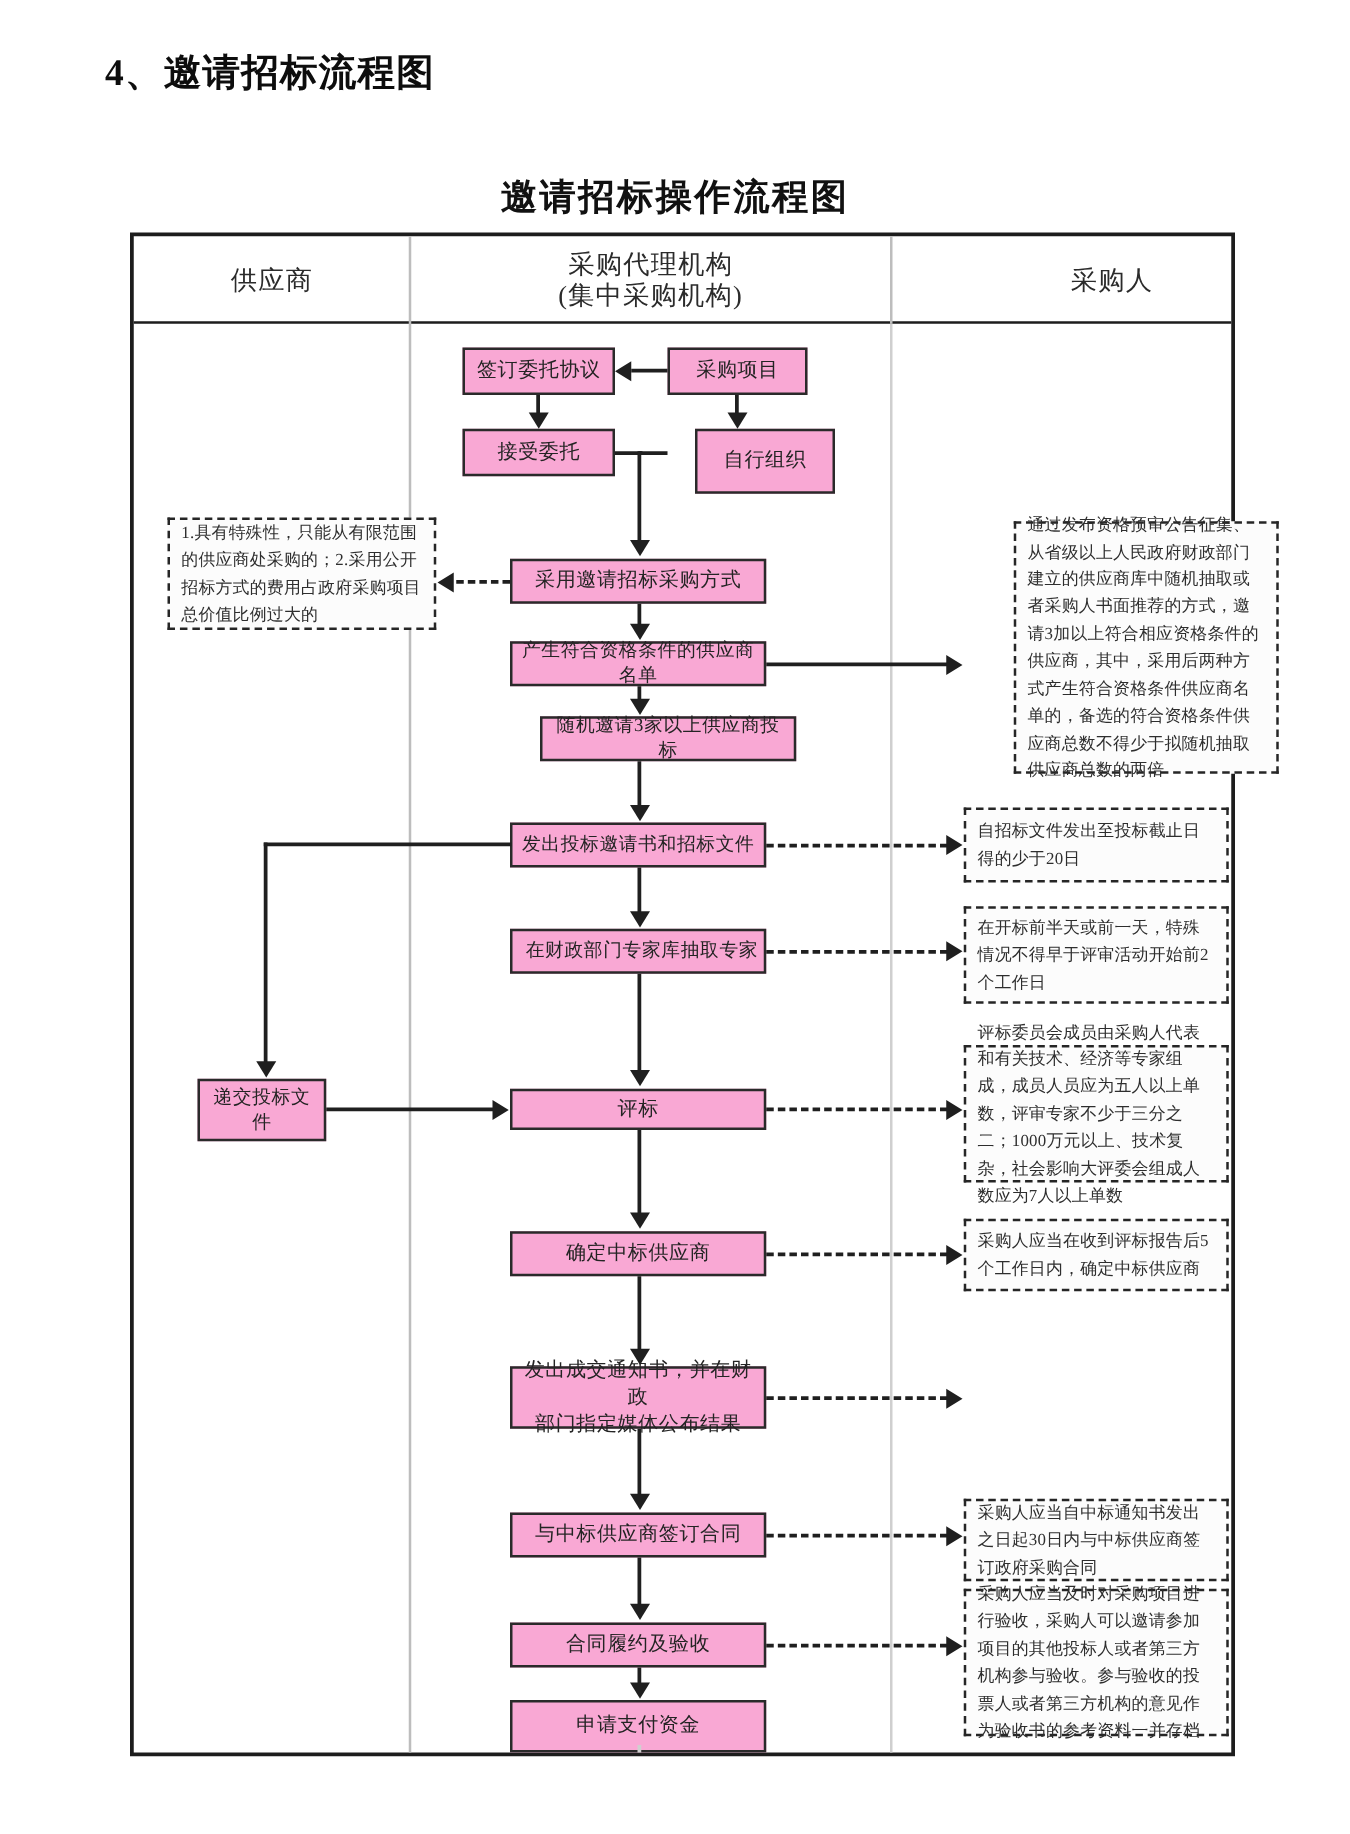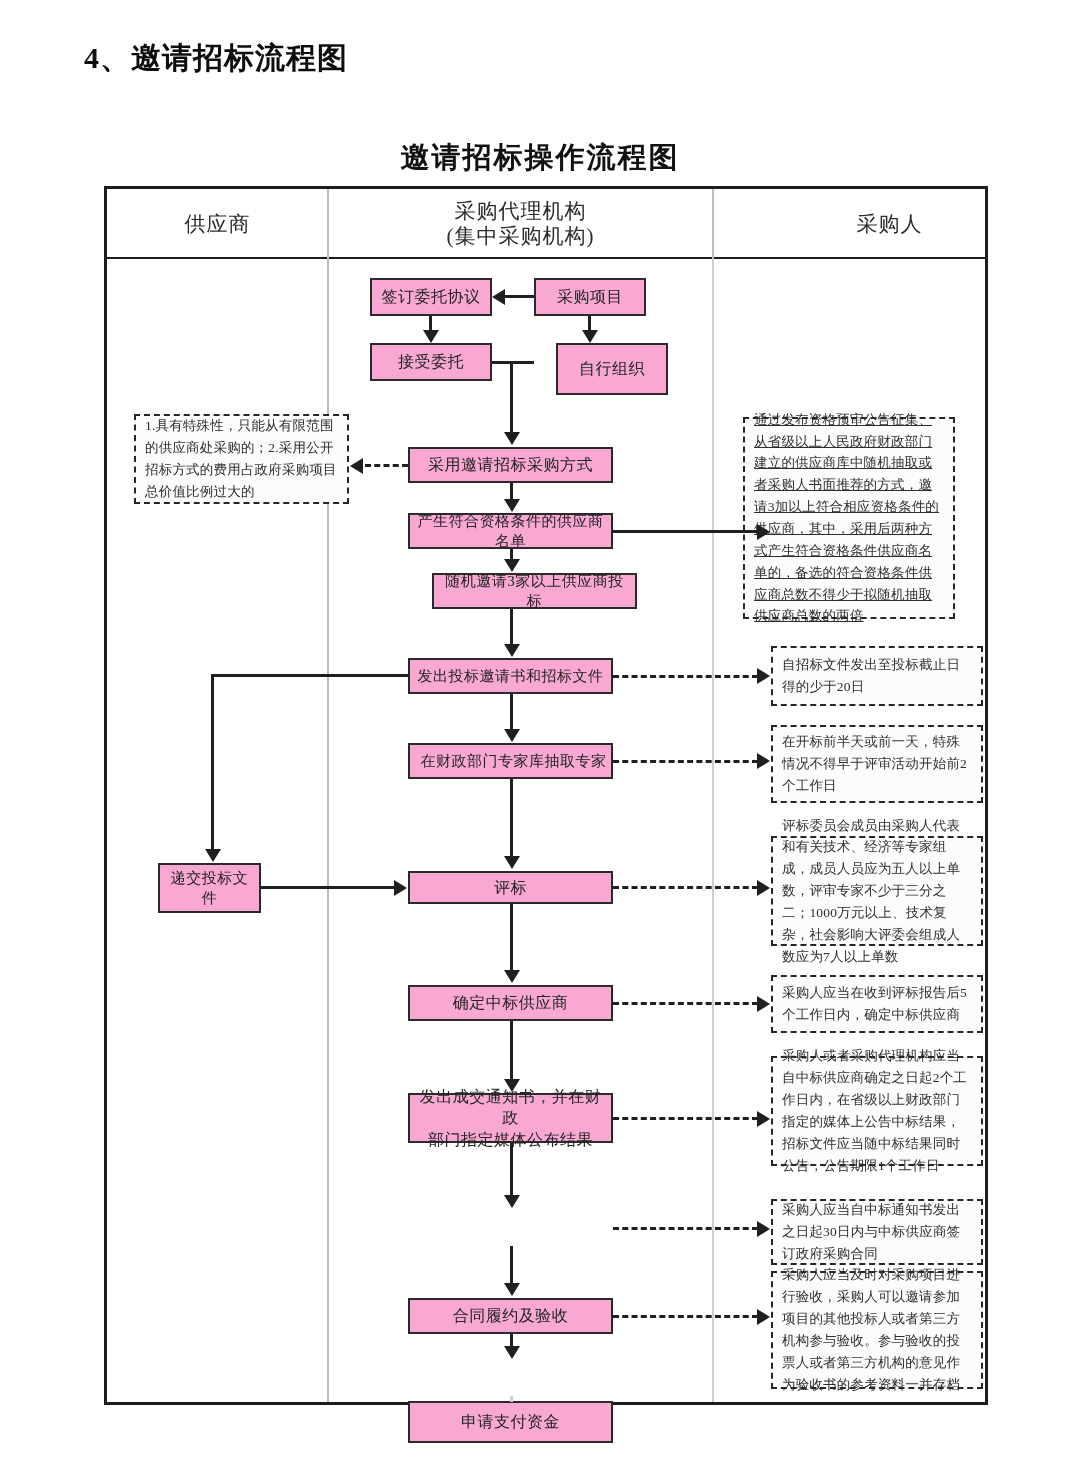--- a/index.html
+++ b/index.html
@@ -225,56 +225,56 @@
     <span>确定中标供应商</span>
   </div>
 
   <div class="node" style="left:301px; top:904px; width:205px; height:50px;">
     <div>
       <div>发出成交通知书，并在财政</div>
       <div>部门指定媒体公布结果</div>
     </div>
   </div>
 
+  <div class="node" style="left:301px; top:1021px; width:205px; height:36px;">
+    <span>与中标供应商签订合同</span>
+  </div>
 
   <div class="node" style="left:301px; top:1109px; width:205px; height:36px;text-align:right;">
     <span>合同履约及验收</span>
   </div>
 
-  <div class="node" style="left:301px; top:1212px; width:205px; height:42px;">
+  <div class="node" style="left:301px; top:1171px; width:205px; height:42px;">
     <span>申请支付资金</span>
   </div>
 
   <div class="note" style="left:27px; top:225px; width:215px; height:90px;">
     <span>1.具有特殊性，只能从有限范围的供应商处采购的；2.采用公开招标方式的费用占政府采购项目总价值比例过大的</span>
   </div>
 
-  <div class="note" style="left:636px; top:228px; width:212px; height:202px;text-decoration:underline;">
+  <div class="note" style="left:704px; top:228px; width:212px; height:202px;">
     <span>通过发布资格预审公告征集、从省级以上人民政府财政部门建立的供应商库中随机抽取或者采购人书面推荐的方式，邀请3加以上符合相应资格条件的供应商，其中，采用后两种方式产生符合资格条件供应商名单的，备选的符合资格条件供应商总数不得少于拟随机抽取供应商总数的两倍</span>
   </div>
 
   <div class="note" style="left:664px; top:457px; width:212px; height:60px;">
     <span>自招标文件发出至投标截止日得的少于20日</span>
   </div>
 
   <div class="note" style="left:664px; top:536px; width:212px; height:78px;">
     <span>在开标前半天或前一天，特殊情况不得早于评审活动开始前2个工作日</span>
   </div>
 
   <div class="note" style="left:664px; top:647px; width:212px; height:110px;">
     <span>评标委员会成员由采购人代表和有关技术、经济等专家组成，成员人员应为五人以上单数，评审专家不少于三分之二；1000万元以上、技术复杂，社会影响大评委会组成人数应为7人以上单数</span>
   </div>
 
   <div class="note" style="left:664px; top:786px; width:212px; height:58px;">
     <span>采购人应当在收到评标报告后5个工作日内，确定中标供应商</span>
   </div>
 
-  <div class="note" style="left:664px; top:867px; width:212px; height:110px;">
-    <span>采购人或者采购代理机构应当自中标供应商确定之日起2个工作日内，在省级以上财政部门指定的媒体上公告中标结果，招标文件应当随中标结果同时公告，公告期限1个工作日</span>
-  </div>
 
   <div class="note" style="left:664px; top:1010px; width:212px; height:66px;">
     <span>采购人应当自中标通知书发出之日起30日内与中标供应商签订政府采购合同</span>
   </div>
 
   <div class="note" style="left:664px; top:1082px; width:212px; height:118px;">
     <span>采购人应当及时对采购项目进行验收，采购人可以邀请参加项目的其他投标人或者第三方机构参与验收。参与验收的投票人或者第三方机构的意见作为验收书的参考资料一并存档</span>
   </div>
 
   <div class="conn h" style="left:398px; top:106px; width:29px;"></div>

